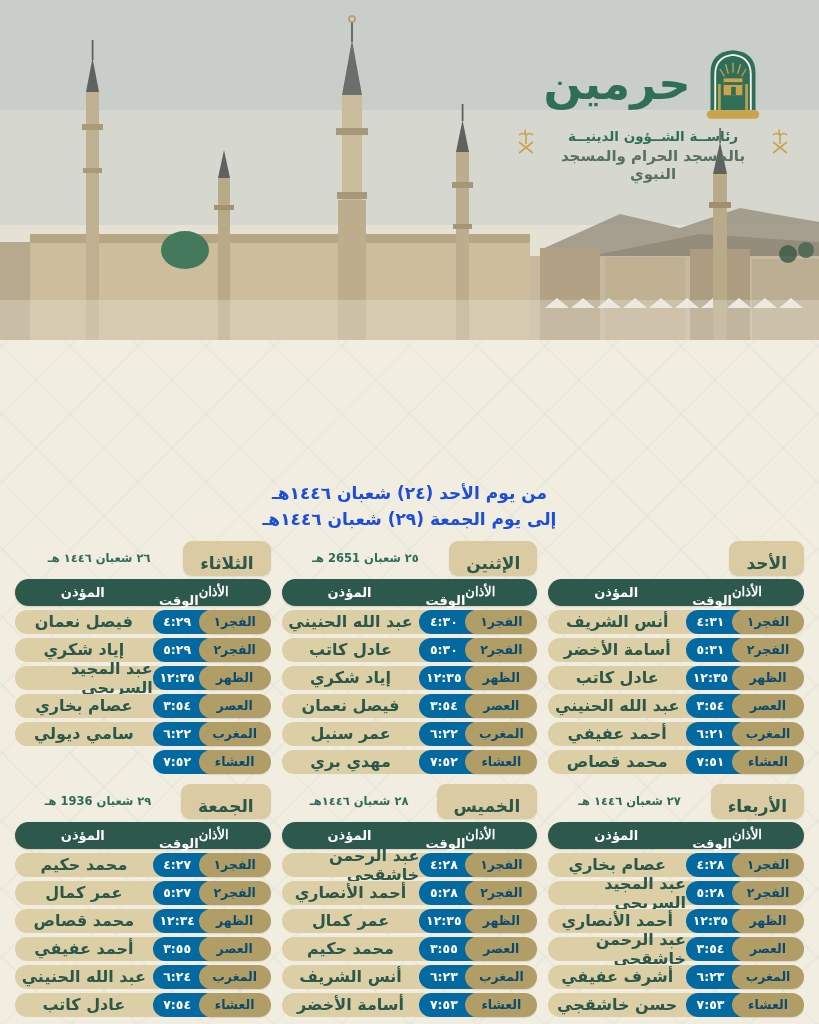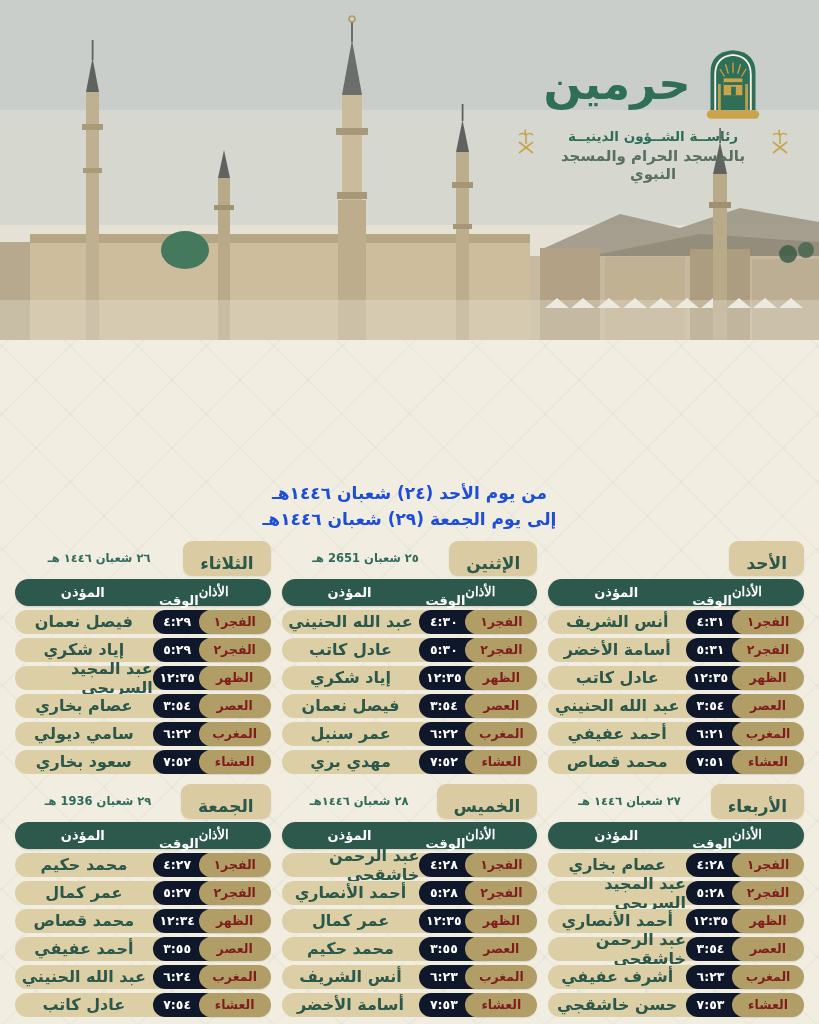--- a/index.html
+++ b/index.html
@@ -40,23 +40,23 @@
   .daytab { background: #dbcba2; color: #2c584b; font-weight: 700; font-size: 17px;
             padding: 12px 17px 3px; border-radius: 9px; box-shadow: 0 1px 2px rgba(0,0,0,.08); }
   .daydate { flex: 1; text-align: center; font-size: 11.5px; font-weight: 700; color: #2f6a5a; }
   .thead { display: flex; background: #2d594c; border-radius: 15px; height: 27px; align-items: center;
            color: #fff; margin-top: 3px; font-weight: 700; font-size: 13px; box-shadow: 0 1px 2px rgba(0,0,0,.12); }
   .th.a { width: 72px; text-align: left; font-family: Liberation Serif, serif; }
   .th.t { width: 48px; text-align: right; margin-top: 16px; }
   .th.m { flex: 1; text-align: center; }
   .trow { display: flex; height: 24px; margin-top: 4px; }
   .c { display: flex; align-items: center; justify-content: center; font-weight: 700; border-radius: 14px; }
-  .c.a { width: 72px; background: #b19e67; color: #7f1d1d; font-size: 12.5px; position: relative; z-index: 3;
+  .c.a { width: 72px; background: #b19e67; color: #0c4a6e; font-size: 12.5px; position: relative; z-index: 3;
          box-shadow: 0 1px 1px rgba(0,0,0,.1); }
-  .c.t { width: 64px; background: #0f172a; color: #fff; font-size: 12.5px; margin-right: -18px; padding-right: 15px; z-index: 2; }
+  .c.t { width: 64px; background: #0369a1; color: #fff; font-size: 12.5px; margin-right: -18px; padding-right: 15px; z-index: 2; }
   .c.m { flex: 1; background: #dccfa6; color: #2c584b; font-size: 16px; margin-right: -18px; padding-right: 18px; z-index: 1; }
   
   .footer { display: flex; direction: ltr; align-items: center; gap: 7px; margin: 10px 16px 0;
             color: #5c7f78; font-size: 13px; font-weight: 700; letter-spacing: .5px; flex-direction: column; }
   .rule { flex: 1; height: 1.5px; background: #aec1bb; opacity: .75; }
 </style>
 </head>
 <body>
 
 <div class="hero">
@@ -277,21 +277,20 @@
       <span class="c m">عصام بخاري</span>
     </div>
     <div class="trow">
       <span class="c a">المغرب</span>
       <span class="c t">٦:٢٢</span>
       <span class="c m">سامي ديولي</span>
     </div>
     <div class="trow">
       <span class="c a">العشاء</span>
       <span class="c t">٧:٥٢</span>
-      <span class="c m">سعود بخاري</span>
     </div>
   </section>
 
   <section class="card">
     <div class="tabrow">
       <div class="daytab">الأربعاء</div>
       <div class="daydate">٢٧ شعبان ١٤٤٦ هـ</div>
     </div>
     <div class="thead">
       <span class="th a">الأذان</span>

